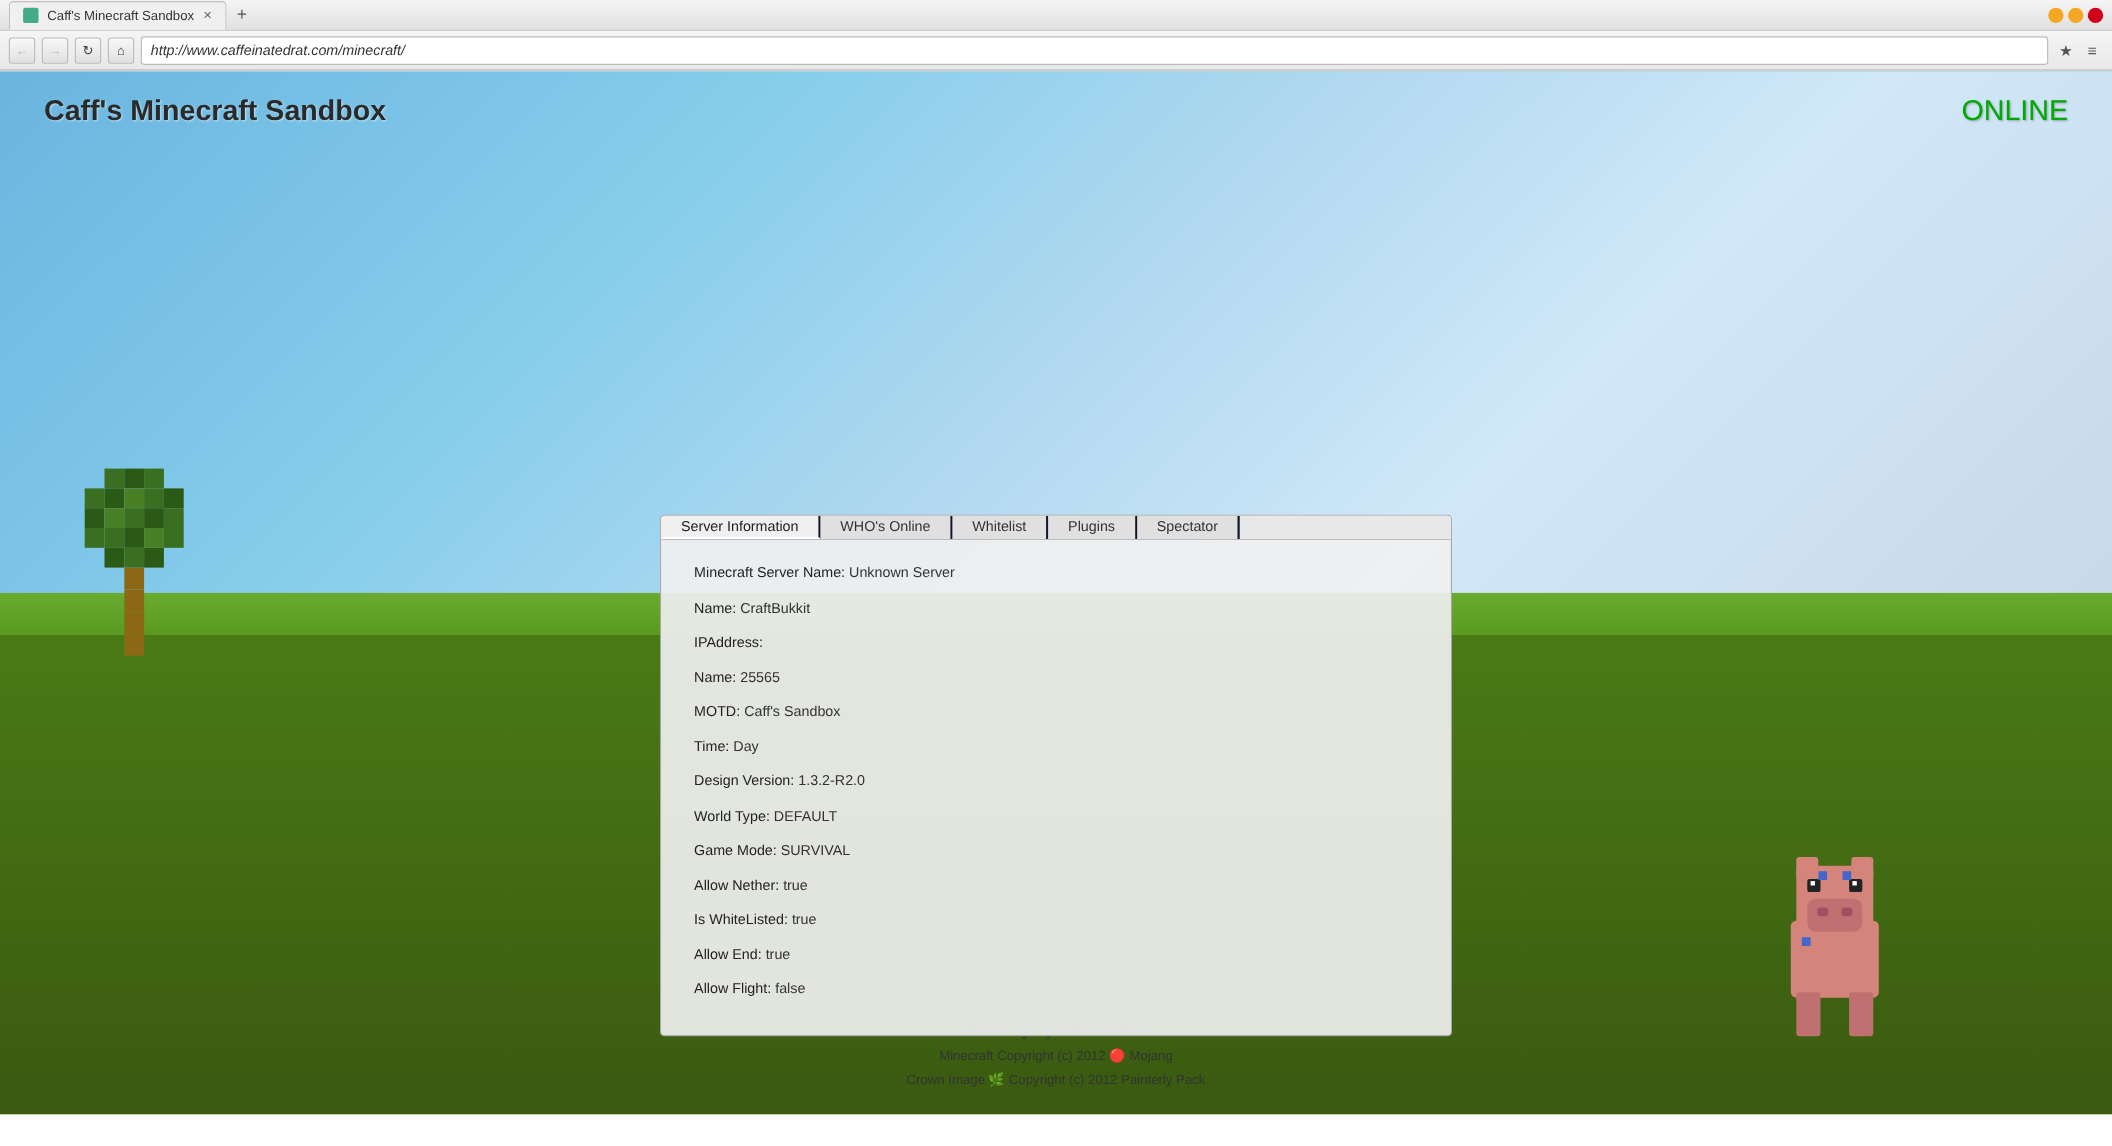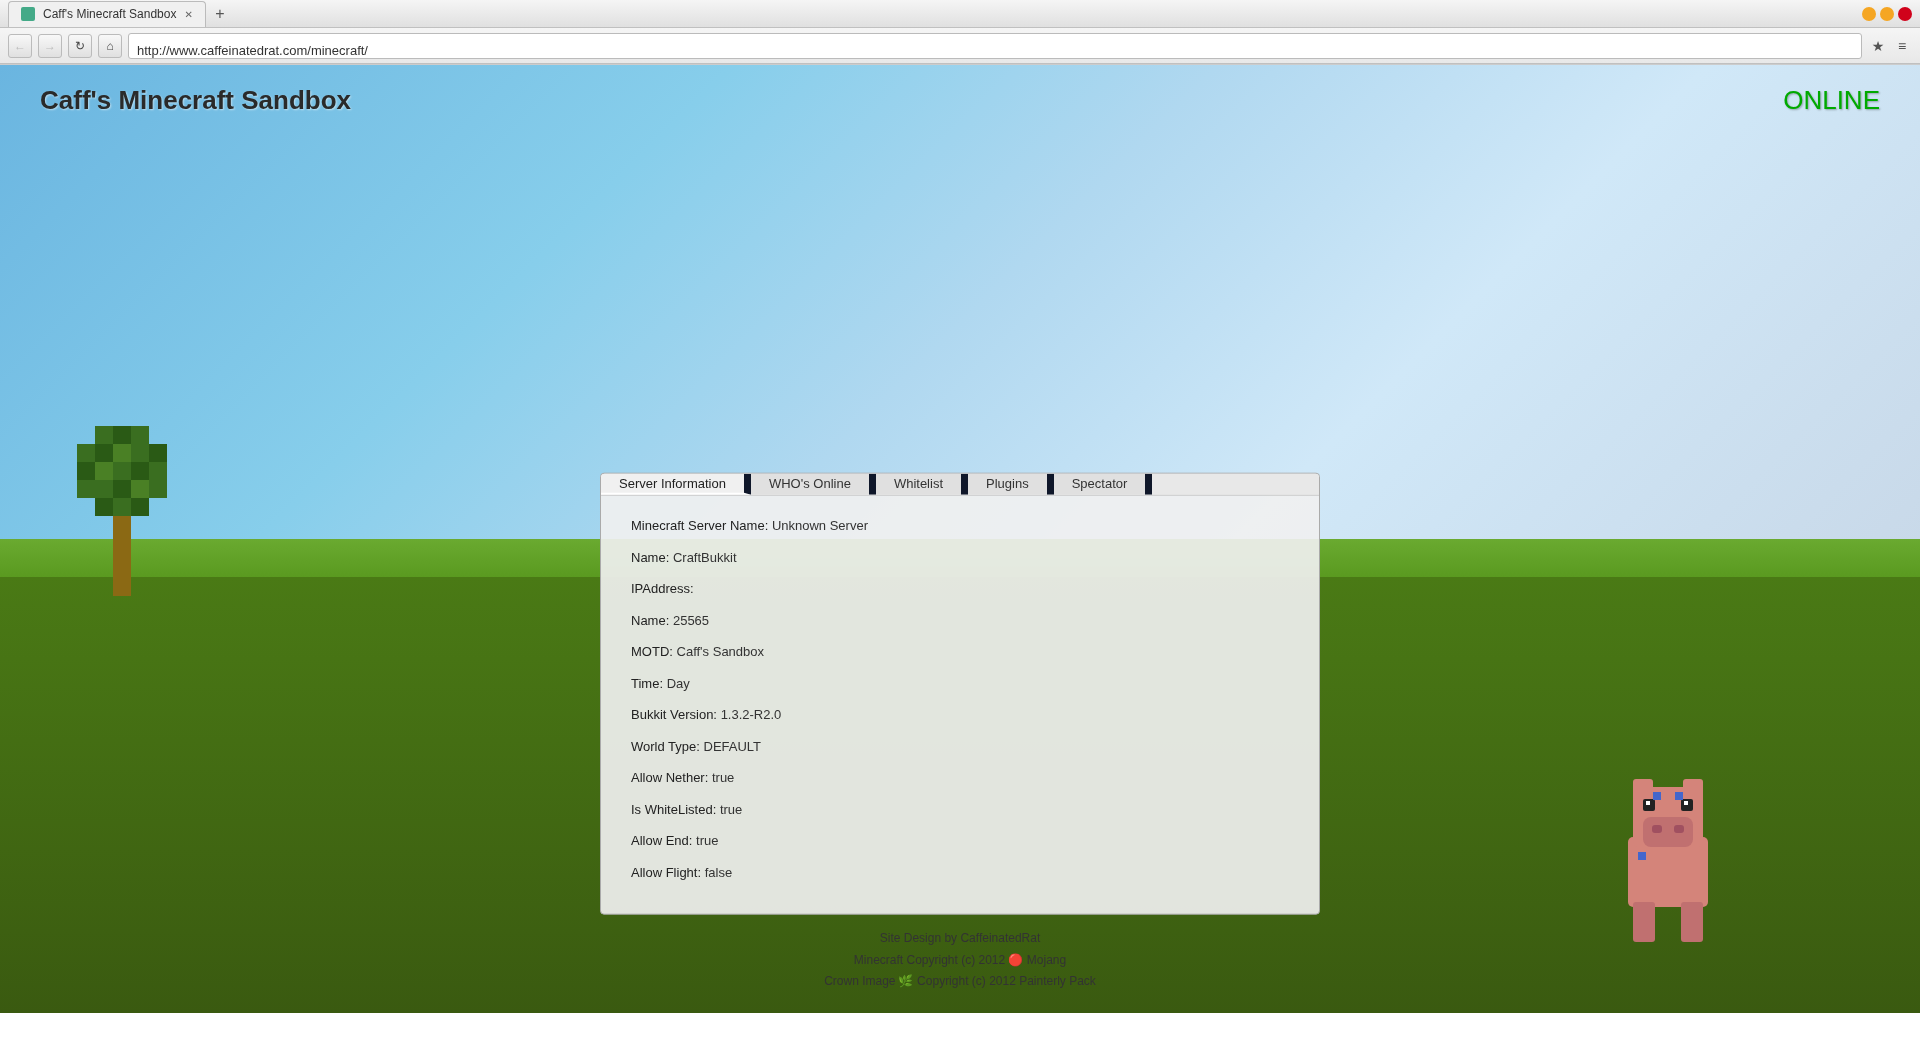--- a/index.html
+++ b/index.html
@@ -99,21 +99,22 @@
     .address-bar {
       flex: 1;
       height: 26px;
       border: 1px solid #bbb;
       border-radius: 3px;
       background: white;
       padding: 0 8px;
       font-size: 13px;
       color: #333;
       display: flex;
-      align-items: flex-end;
+      align-items: center;
+      font-style: italic;
     }
 
     .nav-icons {
       display: flex;
       gap: 4px;
     }
 
     .nav-icon {
       width: 20px;
       height: 20px;
@@ -199,21 +200,21 @@
       background: #e8e8e8;
       border-radius: 4px 4px 0 0;
       overflow: hidden;
     }
 
     .tab-item {
       padding: 2px 18px;
       font-size: 13px;
       color: #333;
       cursor: pointer;
-      border-right: 7px solid #0f172a;
+      border-right: 2px solid #0f172a;
       background: #e0e0e0;
     }
 
     .tab-item.active {
       background: rgba(240, 240, 240, 0.95);
       border-bottom: 2px solid white;
       color: #222;
       font-weight: normal;
     }
 
@@ -428,26 +429,30 @@
       </div>
       <div class="info-row">
         <span class="info-label">MOTD:</span>
         <span class="info-value"> Caff's Sandbox</span>
       </div>
       <div class="info-row">
         <span class="info-label">Time:</span>
         <span class="info-value"> Day</span>
       </div>
       <div class="info-row">
-        <span class="info-label">Bukkit Version:</span>
+        <span class="info-label">Design Version:</span>
         <span class="info-value"> 1.3.2-R2.0</span>
       </div>
       <div class="info-row">
         <span class="info-label">World Type:</span>
         <span class="info-value"> DEFAULT</span>
+      </div>
+      <div class="info-row">
+        <span class="info-label">Game Mode:</span>
+        <span class="info-value"> SURVIVAL</span>
       </div>
       <div class="info-row">
         <span class="info-label">Allow Nether:</span>
         <span class="info-value"> true</span>
       </div>
       <div class="info-row">
         <span class="info-label">Is WhiteListed:</span>
         <span class="info-value"> true</span>
       </div>
       <div class="info-row">

